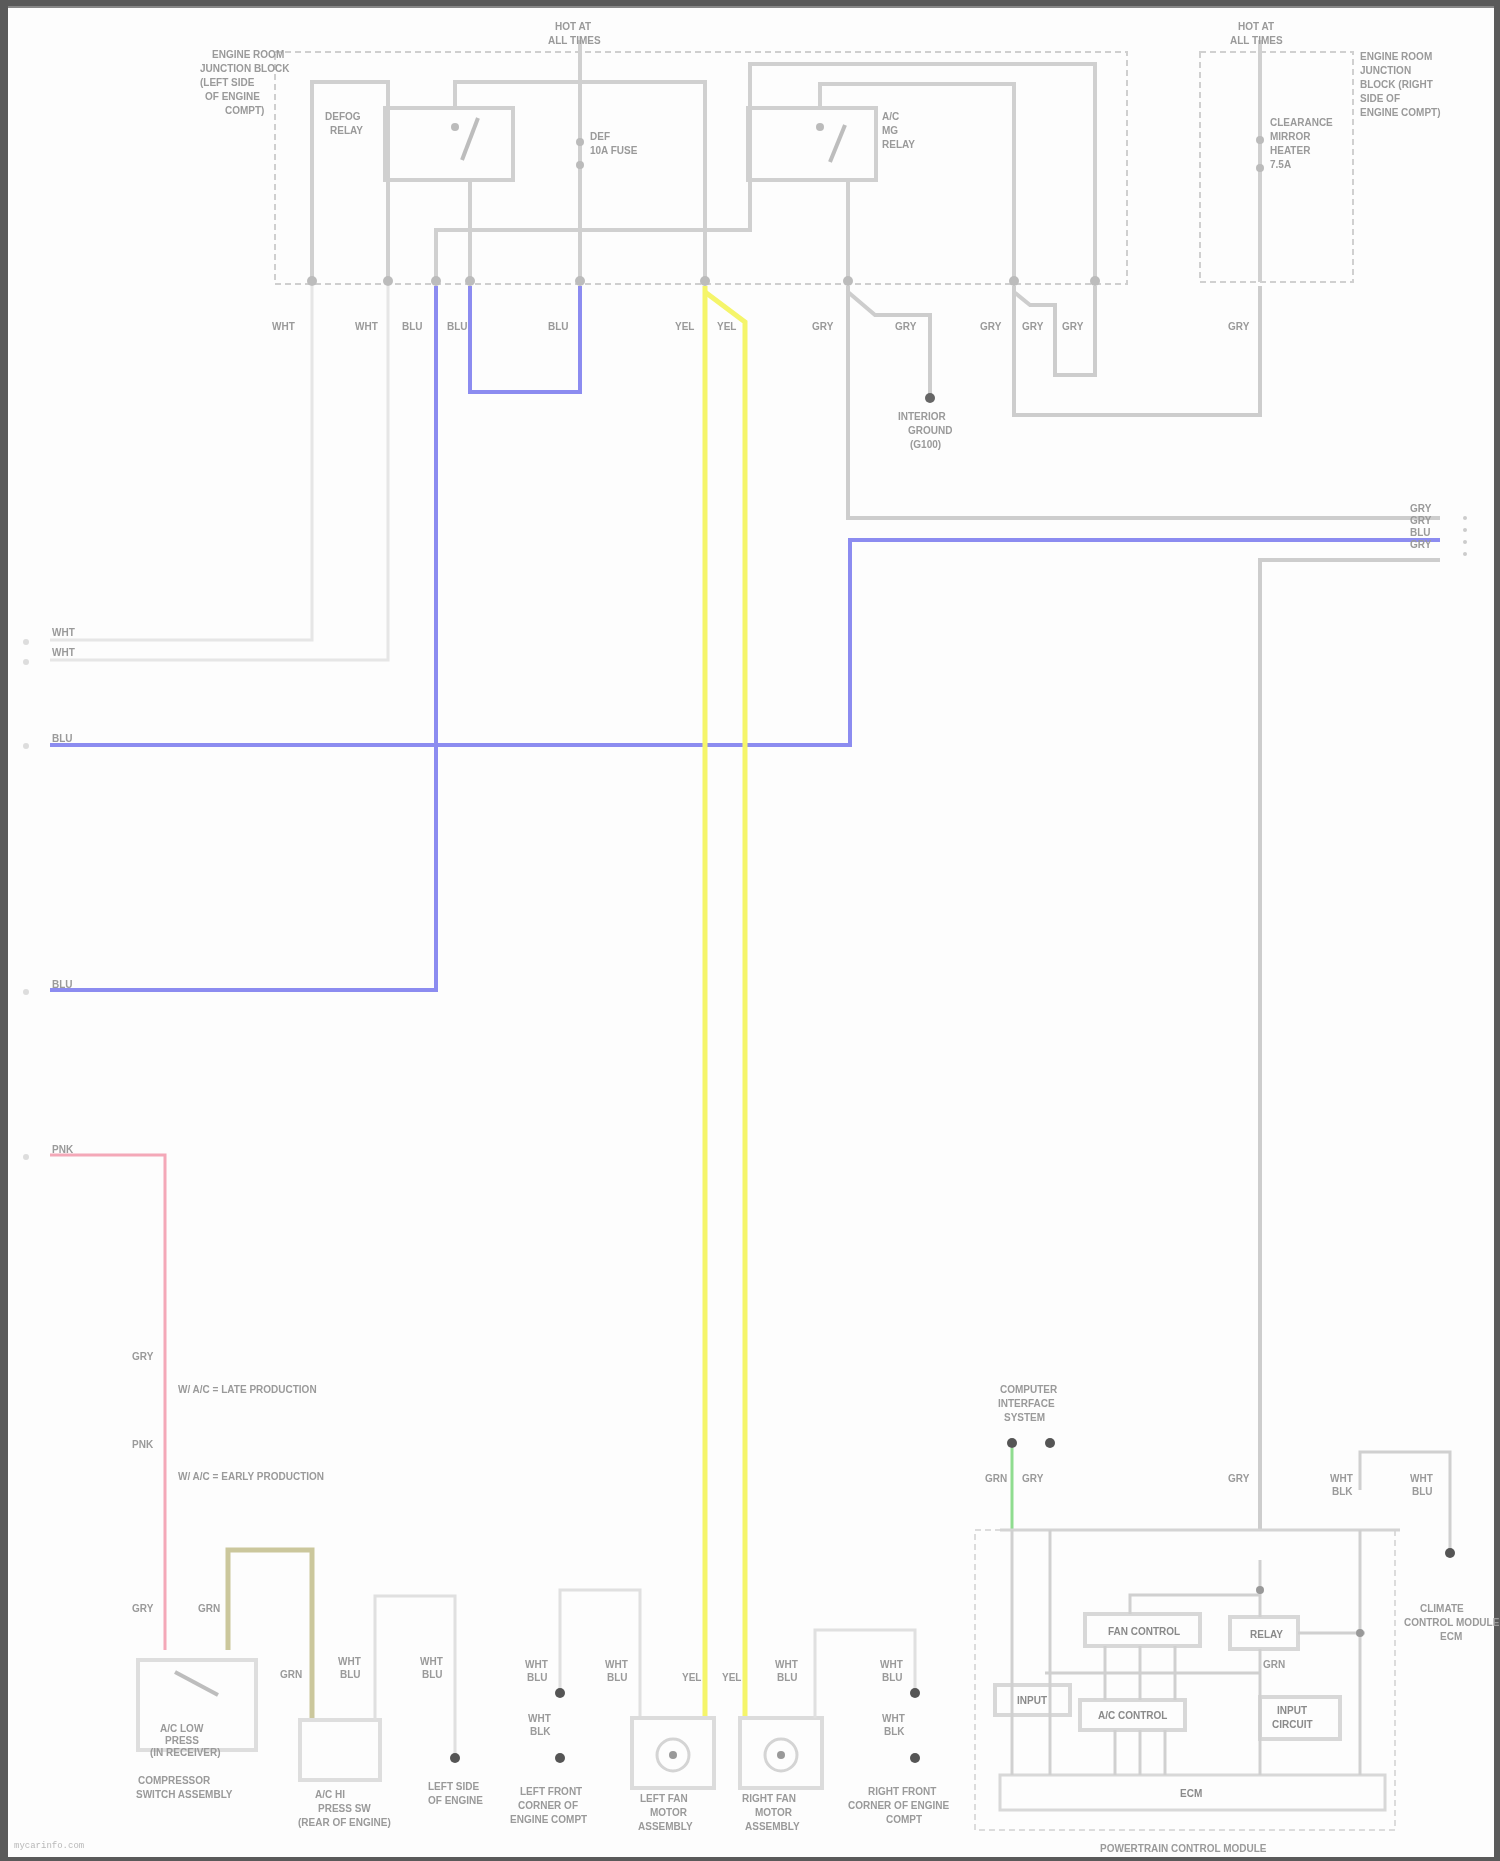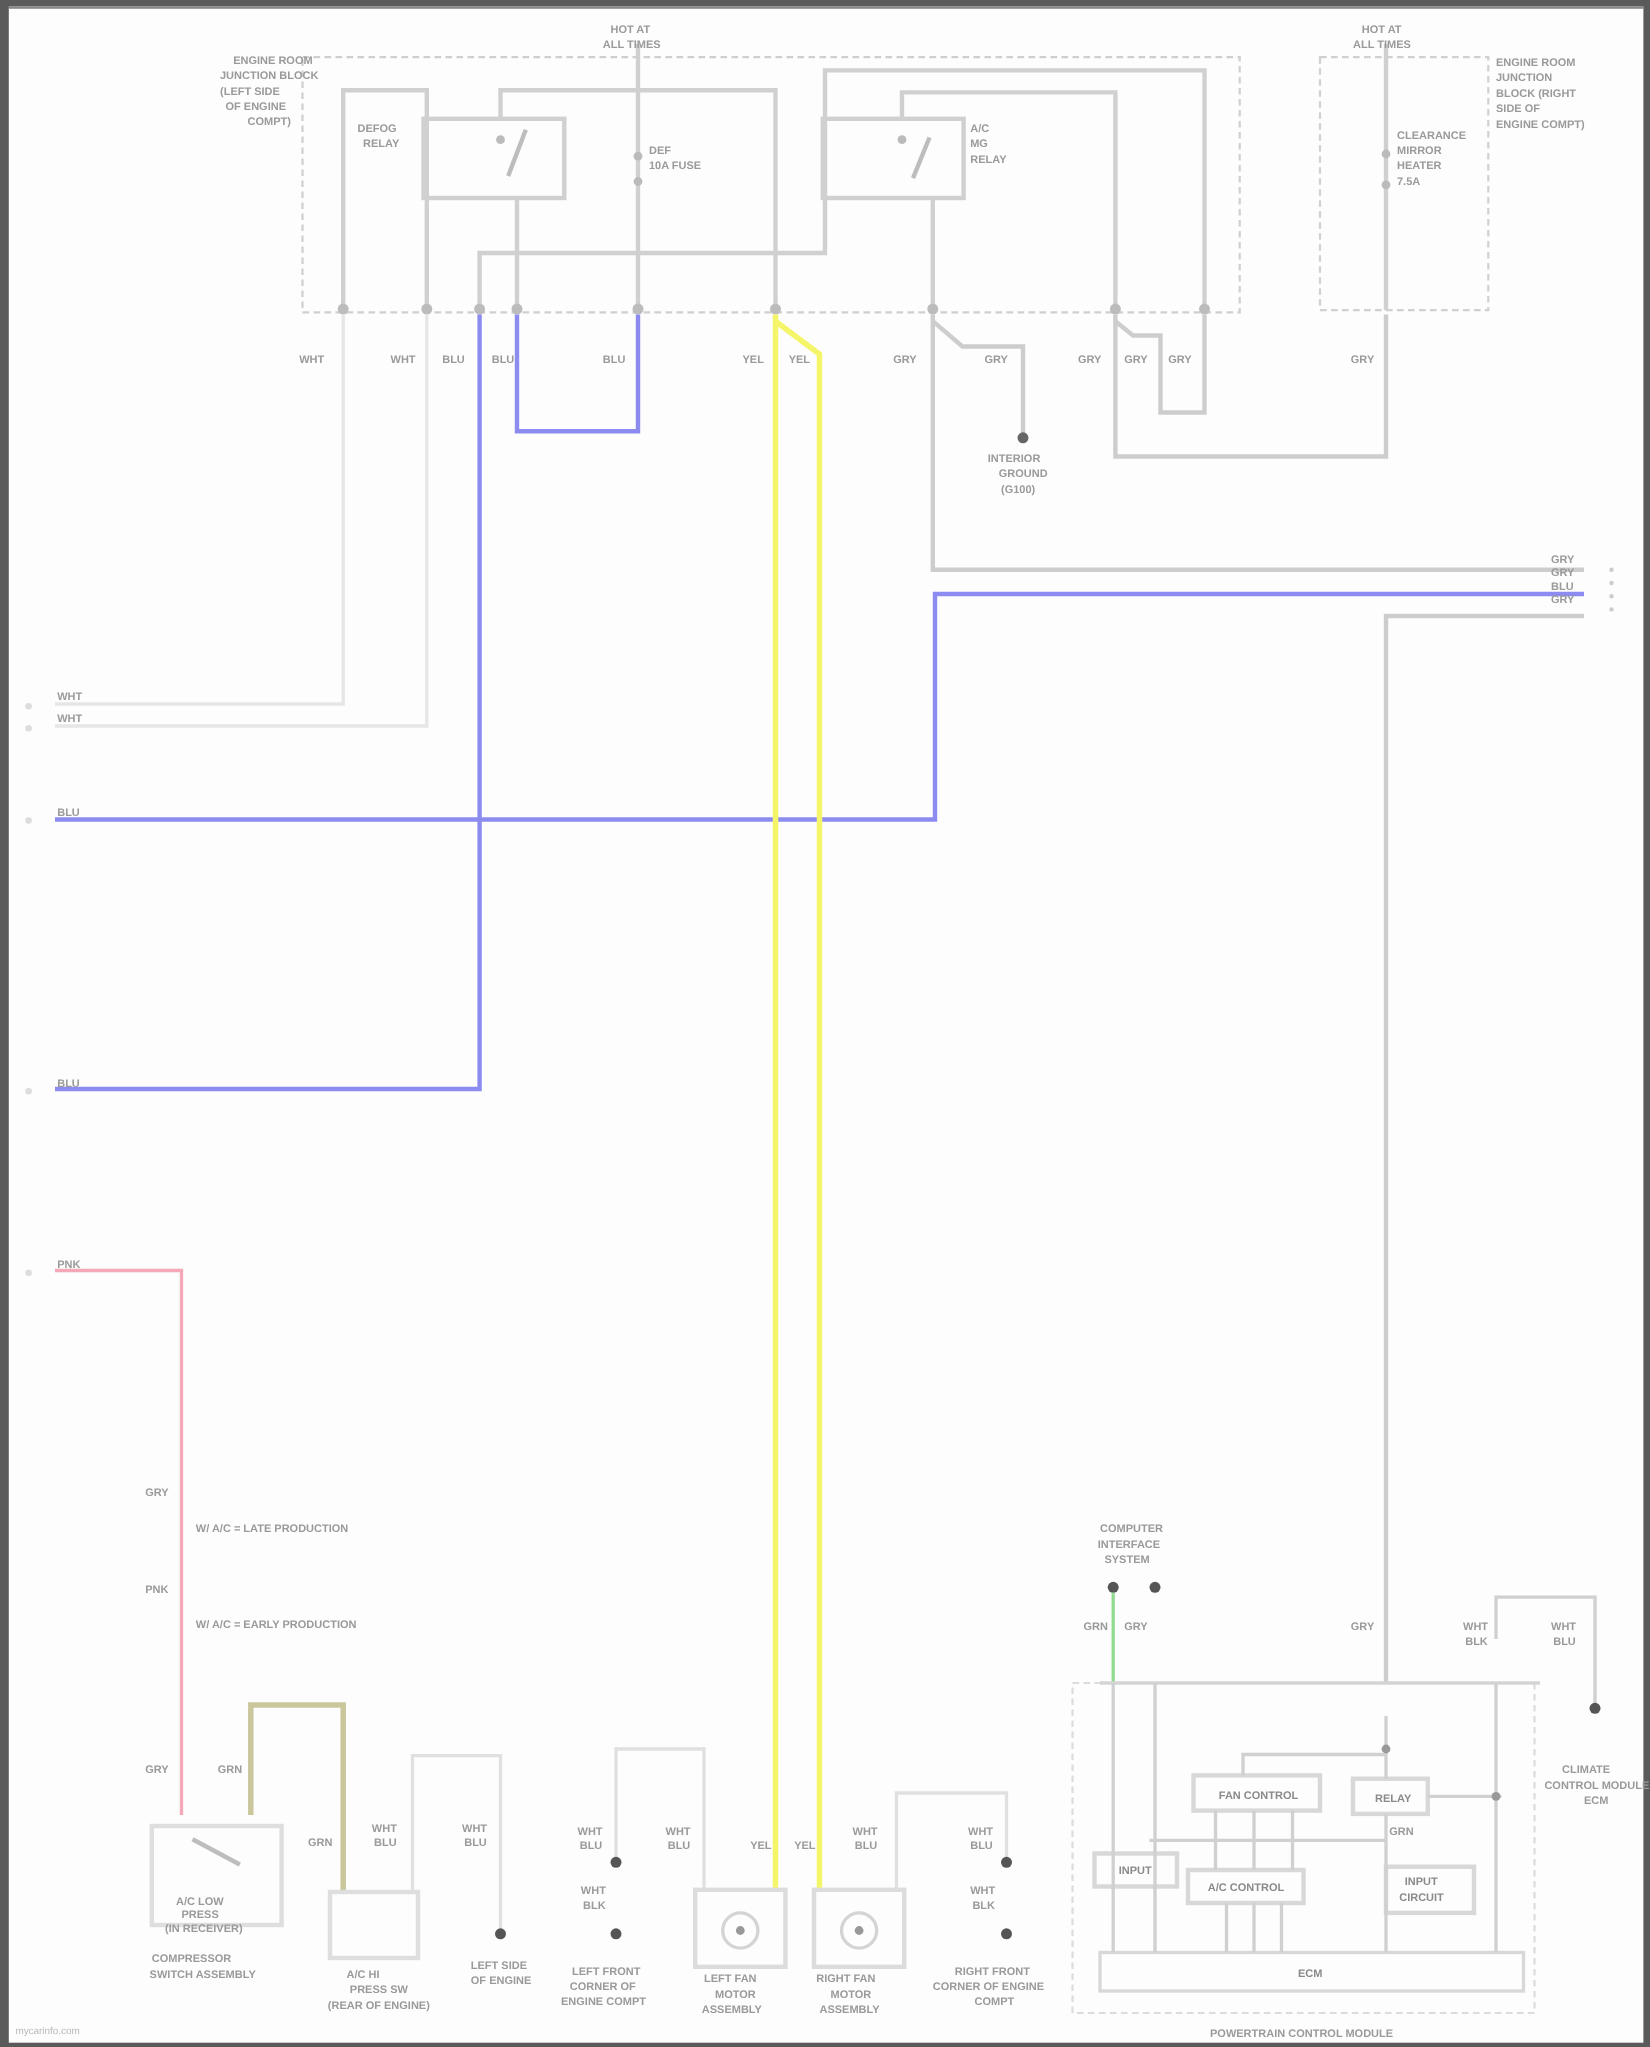--- a/index.html
+++ b/index.html
@@ -1,21 +1,21 @@
 <!DOCTYPE html>
 <html><head>
 <meta charset="utf-8">
 <style>
   html, body { margin:0; padding:0; background:#5a5a5a; }
   body { width:1500px; height:1861px; position:relative; overflow:hidden; font-family:"Liberation Sans", sans-serif; }
   .frame { position:absolute; left:8px; top:6px; width:1486px; height:1849px; background:#fdfdfd; border-top:2px solid #888; }
   svg { position:absolute; left:0; top:0; }
   .lbl { font-family:"Liberation Sans", sans-serif; font-size:10px; fill:#9a9a9a; font-weight:bold; }
   .lbl-dark { font-family:"Liberation Sans", sans-serif; font-size:10px; fill:#8a8a8a; font-weight:bold; }
-  .foot { position:absolute; left:14px; bottom:10px; font-size:9px; color:#b8b8b8; }
+  .foot { position:absolute; left:14px; bottom:10px; font-size:9px; color:#b8b8b8;font-family:Liberation Mono, monospace; }
 </style>
 </head>
 <body>
 
 <div class="frame"></div>
 
 <svg width="1500" height="1861" viewBox="0 0 1500 1861">
 
   <g>
     <rect x="275" y="52" width="852" height="232" fill="none" stroke="#cfcfcf" stroke-width="2" stroke-dasharray="6 4"></rect>

